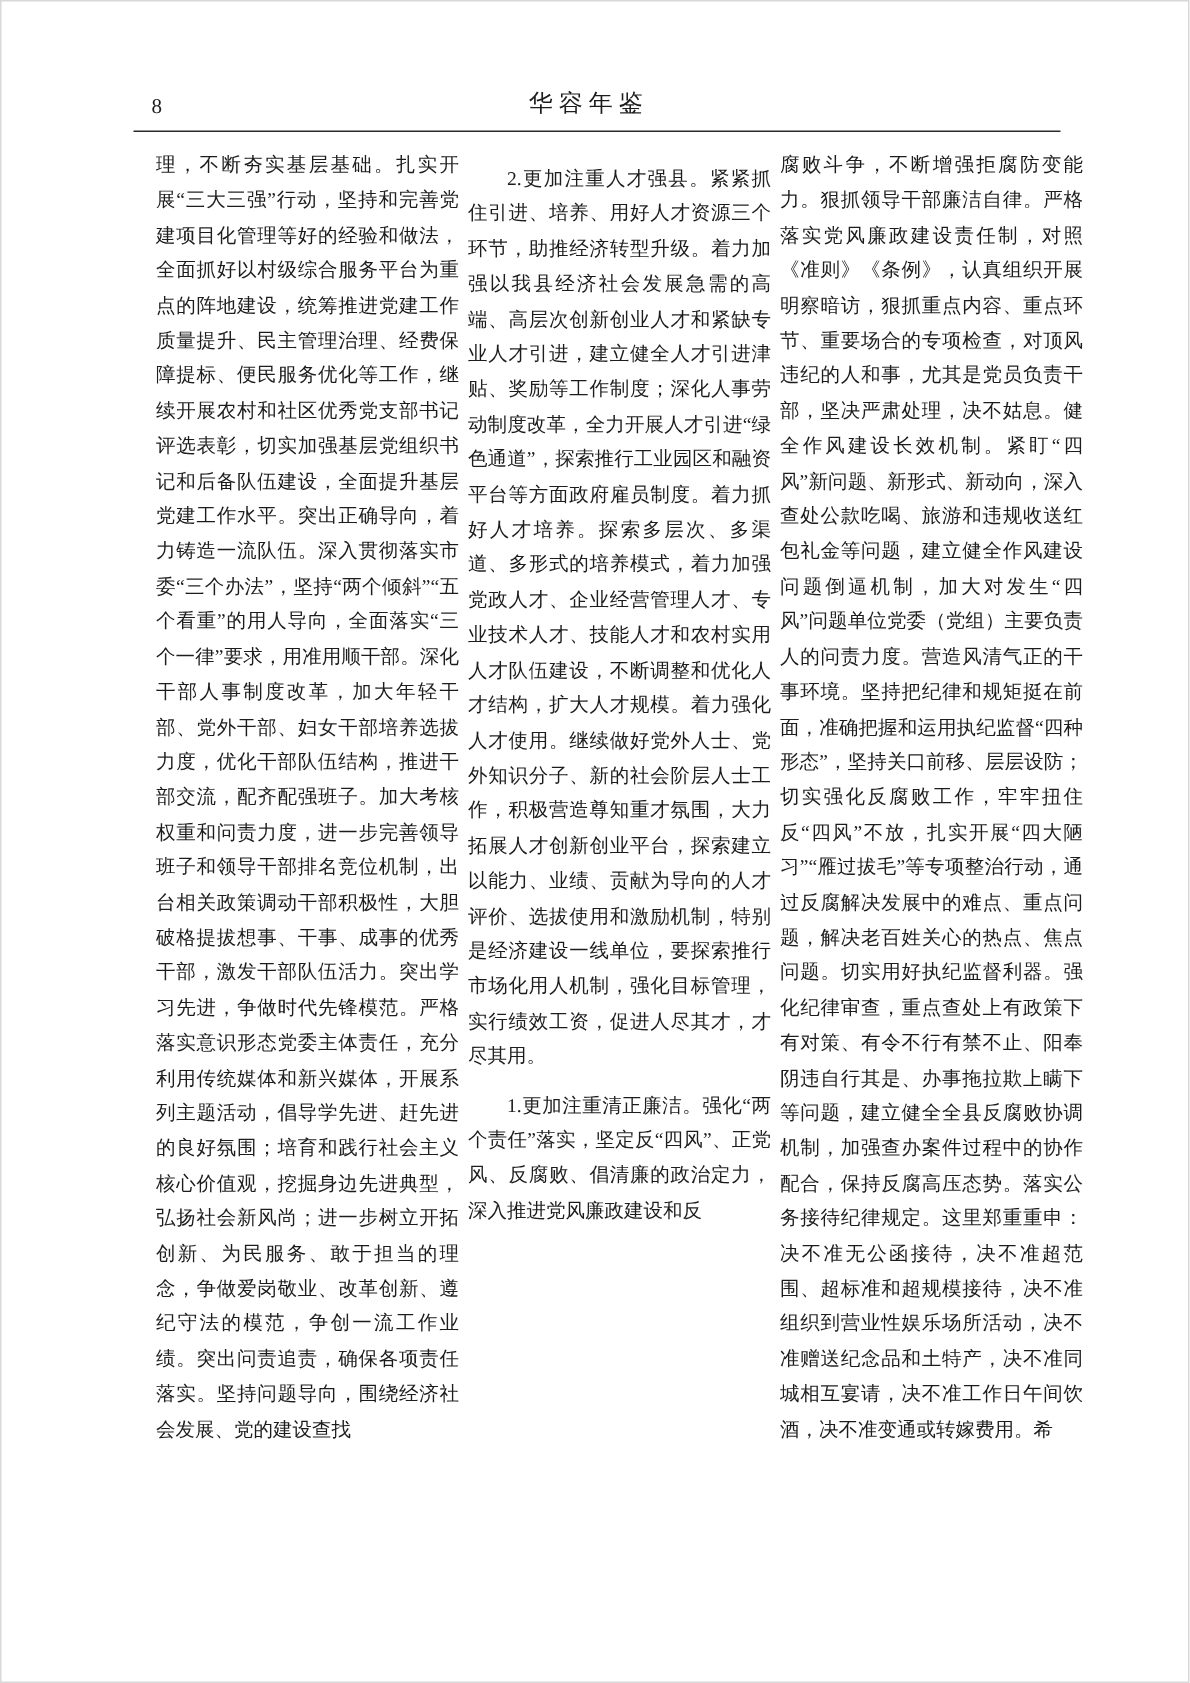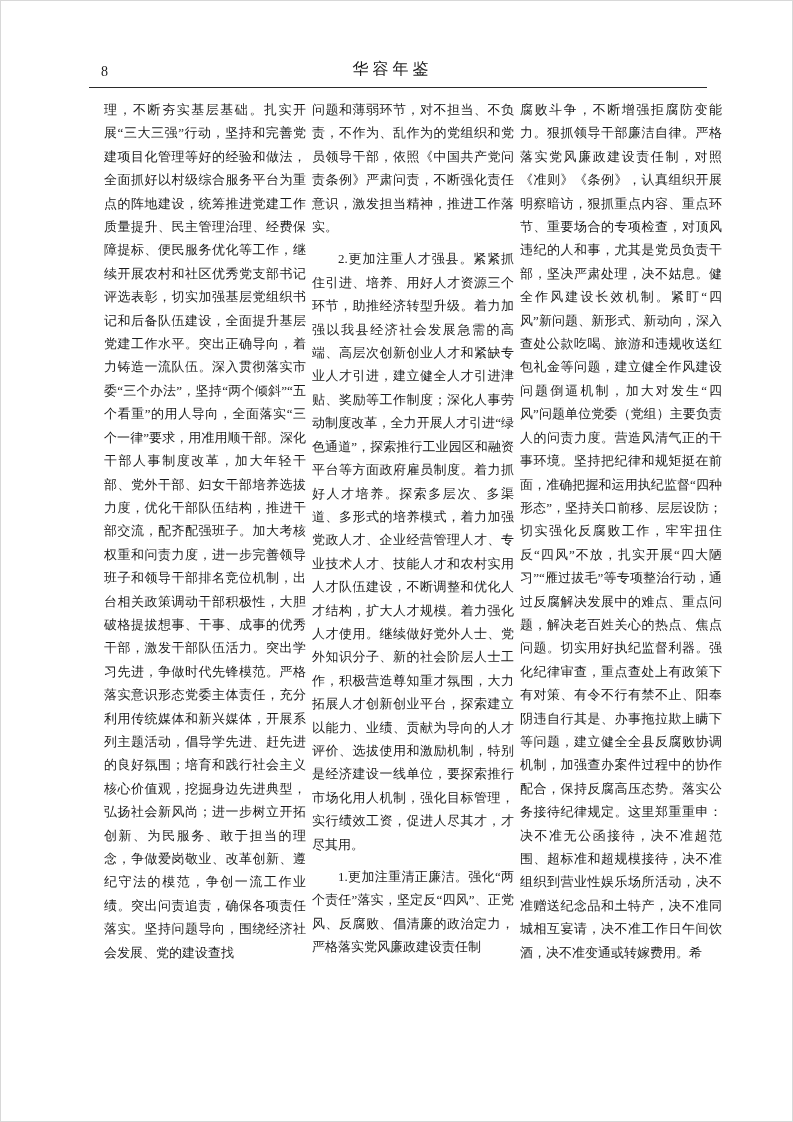--- a/index.html
+++ b/index.html
@@ -64,23 +64,22 @@
     <span class="journal-title">华容年鉴</span>
   </div>
 
   <div class="content">
 
     <div class="col">
       <p><span>理，不断夯实基层基础。扎实开展“三大三强”行动，坚持和完善党建项目化管理等好的经验和做法，全面抓好以村级综合服务平台为重点的阵地建设，统筹推进党建工作质量提升、民主管理治理、经费保障提标、便民服务优化等工作，继续开展农村和社区优秀党支部书记评选表彰，切实加强基层党组织书记和后备队伍建设，全面提升基层党建工作水平。突出正确导向，着力铸造一流队伍。深入贯彻落实市委“三个办法”，坚持“两个倾斜”“五个看重”的用人导向，全面落实“三个一律”要求，用准用顺干部。深化干部人事制度改革，加大年轻干部、党外干部、妇女干部培养选拔力度，优化干部队伍结构，推进干部交流，配齐配强班子。加大考核权重和问责力度，进一步完善领导班子和领导干部排名竞位机制，出台相关政策调动干部积极性，大胆破格提拔想事、干事、成事的优秀干部，激发干部队伍活力。突出学习先进，争做时代先锋模范。严格落实意识形态党委主体责任，充分利用传统媒体和新兴媒体，开展系列主题活动，倡导学先进、赶先进的良好氛围；培育和践行社会主义核心价值观，挖掘身边先进典型，弘扬社会新风尚；进一步树立开拓创新、为民服务、敢于担当的理念，争做爱岗敬业、改革创新、遵纪守法的模范，争创一流工作业绩。突出问责追责，确保各项责任落实。坚持问题导向，围绕经济社会发展、党的建设查找</span></p>
     </div>
 
     <div class="col">
-      <p><span>问题和薄弱环节，对不担当、不负责，不作为、乱作为的党组织和党员领导干部，依照《中国共产党问责条例》严肃问责，不断强化责任意识，激发担当精神，推进工作落实。</span></p>
       <p class="indent"><span class="para-lead">2.更加注重人才强县。</span><span>紧紧抓住引进、培养、用好人才资源三个环节，助推经济转型升级。着力加强以我县经济社会发展急需的高端、高层次创新创业人才和紧缺专业人才引进，建立健全人才引进津贴、奖励等工作制度；深化人事劳动制度改革，全力开展人才引进“绿色通道”，探索推行工业园区和融资平台等方面政府雇员制度。着力抓好人才培养。探索多层次、多渠道、多形式的培养模式，着力加强党政人才、企业经营管理人才、专业技术人才、技能人才和农村实用人才队伍建设，不断调整和优化人才结构，扩大人才规模。着力强化人才使用。继续做好党外人士、党外知识分子、新的社会阶层人士工作，积极营造尊知重才氛围，大力拓展人才创新创业平台，探索建立以能力、业绩、贡献为导向的人才评价、选拔使用和激励机制，特别是经济建设一线单位，要探索推行市场化用人机制，强化目标管理，实行绩效工资，促进人尽其才，才尽其用。</span></p>
-      <p class="indent"><span class="para-lead">1.更加注重清正廉洁。</span><span>强化“两个责任”落实，坚定反“四风”、正党风、反腐败、倡清廉的政治定力，严格落实党风廉政建设责任制</span></p>
+      <p class="indent"><span class="para-lead">1.更加注重清正廉洁。</span><span>强化“两个责任”落实，坚定反“四风”、正党风、反腐败、倡清廉的政治定力，深入推进党风廉政建设和反</span></p>
     </div>
 
     <div class="col">
       <p><span>腐败斗争，不断增强拒腐防变能力。狠抓领导干部廉洁自律。严格落实党风廉政建设责任制，对照《准则》《条例》，认真组织开展明察暗访，狠抓重点内容、重点环节、重要场合的专项检查，对顶风违纪的人和事，尤其是党员负责干部，坚决严肃处理，决不姑息。健全作风建设长效机制。紧盯“四风”新问题、新形式、新动向，深入查处公款吃喝、旅游和违规收送红包礼金等问题，建立健全作风建设问题倒逼机制，加大对发生“四风”问题单位党委（党组）主要负责人的问责力度。营造风清气正的干事环境。坚持把纪律和规矩挺在前面，准确把握和运用执纪监督“四种形态”，坚持关口前移、层层设防；切实强化反腐败工作，牢牢扭住反“四风”不放，扎实开展“四大陋习”“雁过拔毛”等专项整治行动，通过反腐解决发展中的难点、重点问题，解决老百姓关心的热点、焦点问题。切实用好执纪监督利器。强化纪律审查，重点查处上有政策下有对策、有令不行有禁不止、阳奉阴违自行其是、办事拖拉欺上瞒下等问题，建立健全全县反腐败协调机制，加强查办案件过程中的协作配合，保持反腐高压态势。落实公务接待纪律规定。这里郑重重申：决不准无公函接待，决不准超范围、超标准和超规模接待，决不准组织到营业性娱乐场所活动，决不准赠送纪念品和土特产，决不准同城相互宴请，决不准工作日午间饮酒，决不准变通或转嫁费用。希</span></p>
     </div>
 
   </div>
 
 </div>
 

